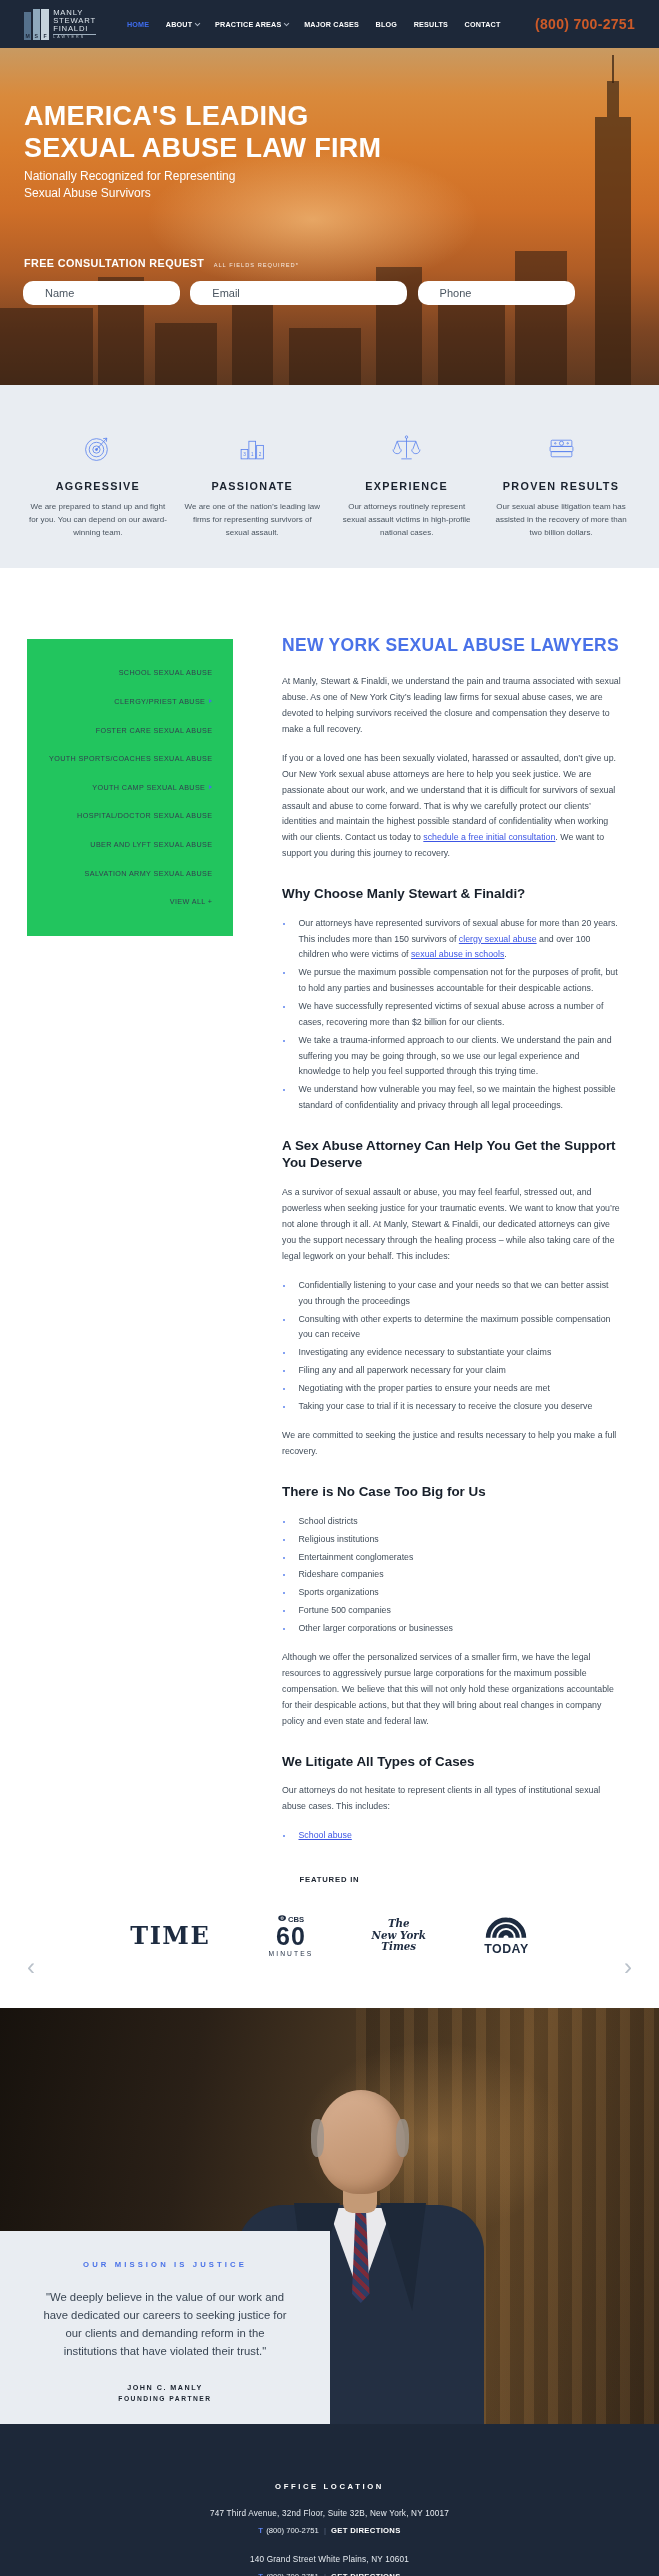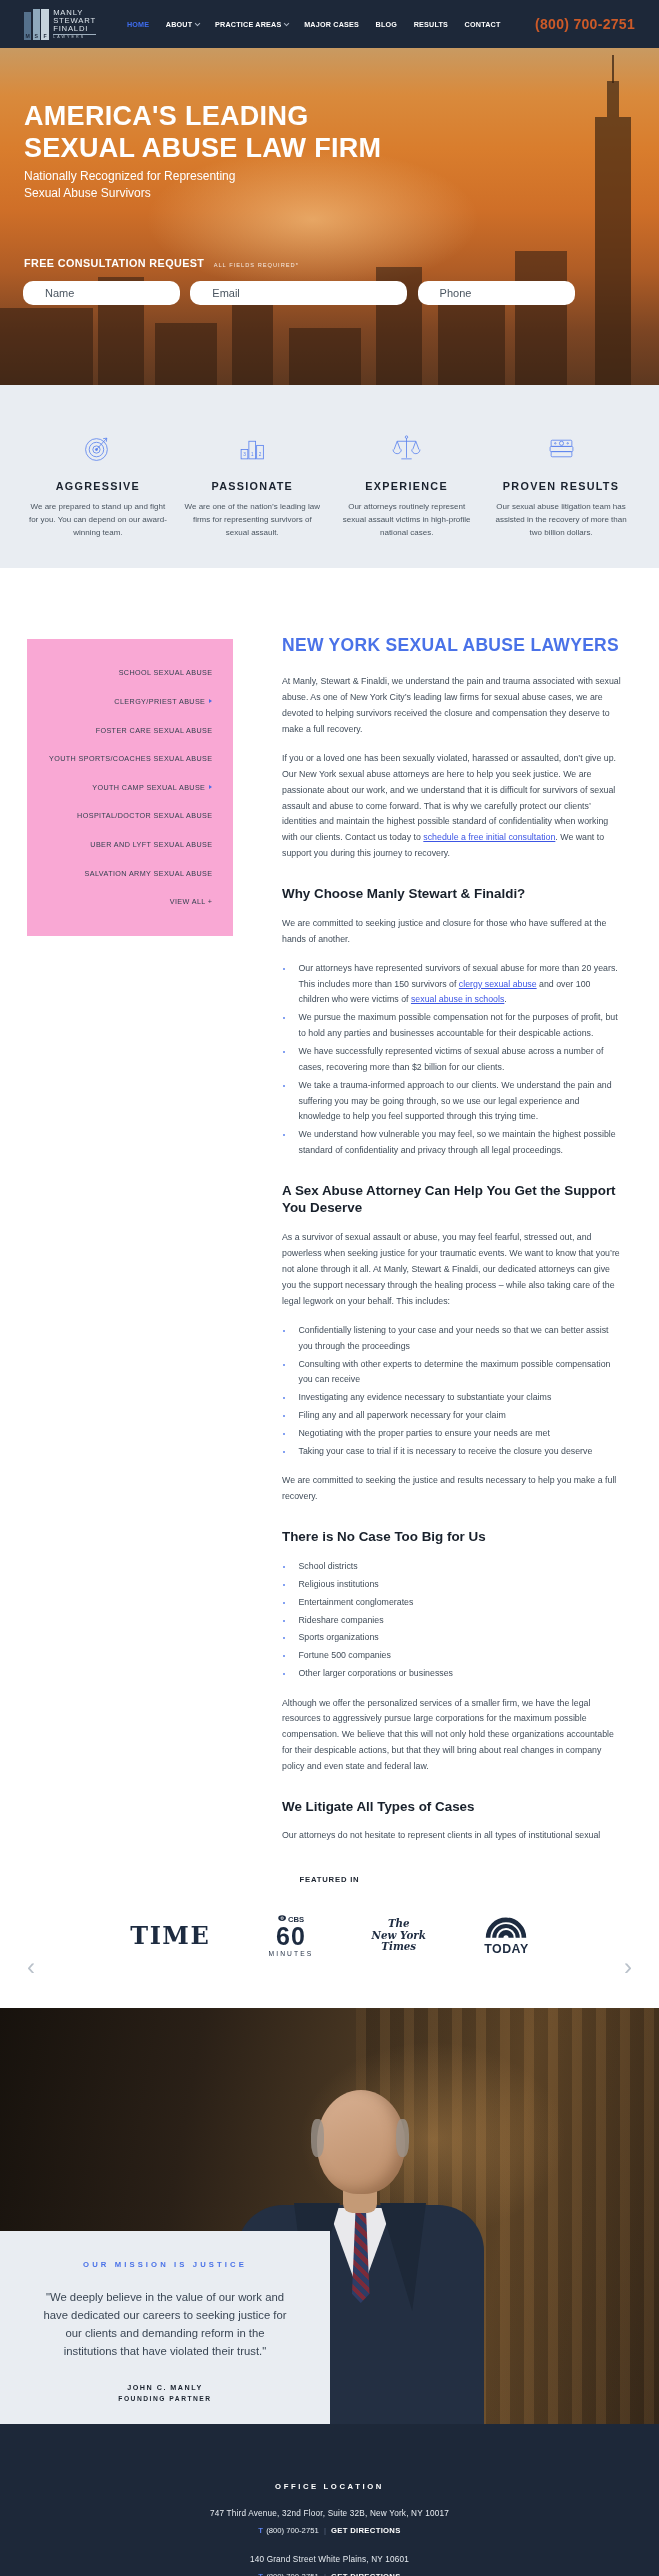--- a/index.html
+++ b/index.html
@@ -47,21 +47,21 @@
 
   
   .features { height:183px; background:#e9edf2; display:flex; justify-content:space-evenly; padding:49px 15.5px 0; }
   .feature { width:144px; display:flex; flex-direction:column; align-items:center; text-align:center; }
   .f-icon { height:29px; margin-bottom:16.5px; }
   .f-title { font-size:10.8px; font-weight:bold; letter-spacing:1.3px; color:#1a222e; margin-bottom:8.2px; }
   .f-text { font-size:8px; line-height:1.65; color:#4a5560; max-width:140px; }
 
   
   .main { height:1440px; position:relative; overflow:hidden; background:#fff; display:flex; align-items:flex-start; }
-  .side { width:206px; margin-left:27px; margin-top:71px; background:#f9a8d4; padding:19.6px 20.6px; }
+  .side { width:206px; margin-left:27px; margin-top:71px; background:#22c55e; padding:19.6px 20.6px; }
   .side-item { display:flex; justify-content:flex-end; align-items:center; gap:4.1px; padding:9.8px 0; font-size:7.2px;
     letter-spacing:0.4px; color:#33404f; text-align:right; cursor:pointer; }
   .tri { width:0; height:0; border-left:3.1px solid #4a6ee8; border-top:2.1px solid transparent; border-bottom:2.1px solid transparent; }
   .article { width:341px; margin-left:49px; padding-top:67px; }
   .article h1 { color:#4a72e8; font-size:17.5px; font-weight:800; letter-spacing:0.3px; line-height:1.25; margin-bottom:17.5px; }
   .article h2 { color:#18202b; font-size:13.4px; font-weight:bold; line-height:1.3; margin:23px 0 2.1px; }
   .article p { font-size:8.8px; line-height:1.8; color:#414d5a; margin-top:13.4px; }
   .article ul { margin:13.4px 0 0 2.1px; padding-left:10.3px; }
   .article li { font-size:8.8px; line-height:1.8; color:#414d5a; padding-left:4.1px; margin-bottom:2.1px; }
   .article li::marker { color:#5b82ee; font-size:6.7px; }
@@ -288,21 +288,20 @@
         <span>VIEW ALL +</span>
       </div>
   </div>
 
   <div class="article">
     <h1>NEW YORK SEXUAL ABUSE LAWYERS</h1>
     <p>At Manly, Stewart &amp; Finaldi, we understand the pain and trauma associated with sexual abuse. As one of New York City’s leading law firms for sexual abuse cases, we are devoted to helping survivors received the closure and compensation they deserve to make a full recovery.</p>
     <p>If you or a loved one has been sexually violated, harassed or assaulted, don’t give up. Our New York sexual abuse attorneys are here to help you seek justice. We are passionate about our work, and we understand that it is difficult for survivors of sexual assault and abuse to come forward. That is why we carefully protect our clients’ identities and maintain the highest possible standard of confidentiality when working with our clients. Contact us today to <a class="tlink" href="#">schedule a free initial consultation</a>. We want to support you during this journey to recovery.</p>
 
     <h2>Why Choose Manly Stewart &amp; Finaldi?</h2>
-    <p>We are committed to seeking justice and closure for those who have suffered at the hands of another.</p>
     <ul>
       <li>Our attorneys have represented survivors of sexual abuse for more than 20 years. This includes more than 150 survivors of <a class="tlink" href="#">clergy sexual abuse</a> and over 100 children who were victims of <a class="tlink" href="#">sexual abuse in schools</a>.</li>
       <li>We pursue the maximum possible compensation not for the purposes of profit, but to hold any parties and businesses accountable for their despicable actions.</li>
       <li>We have successfully represented victims of sexual abuse across a number of cases, recovering more than $2 billion for our clients.</li>
       <li>We take a trauma-informed approach to our clients. We understand the pain and suffering you may be going through, so we use our legal experience and knowledge to help you feel supported through this trying time.</li>
       <li>We understand how vulnerable you may feel, so we maintain the highest possible standard of confidentiality and privacy through all legal proceedings.</li>
     </ul>
 
     <h2>A Sex Abuse Attorney Can Help You Get the Support You Deserve</h2>
     <p>As a survivor of sexual assault or abuse, you may feel fearful, stressed out, and powerless when seeking justice for your traumatic events. We want to know that you’re not alone through it all. At Manly, Stewart &amp; Finaldi, our dedicated attorneys can give you the support necessary through the healing process – while also taking care of the legal legwork on your behalf. This includes:</p>

